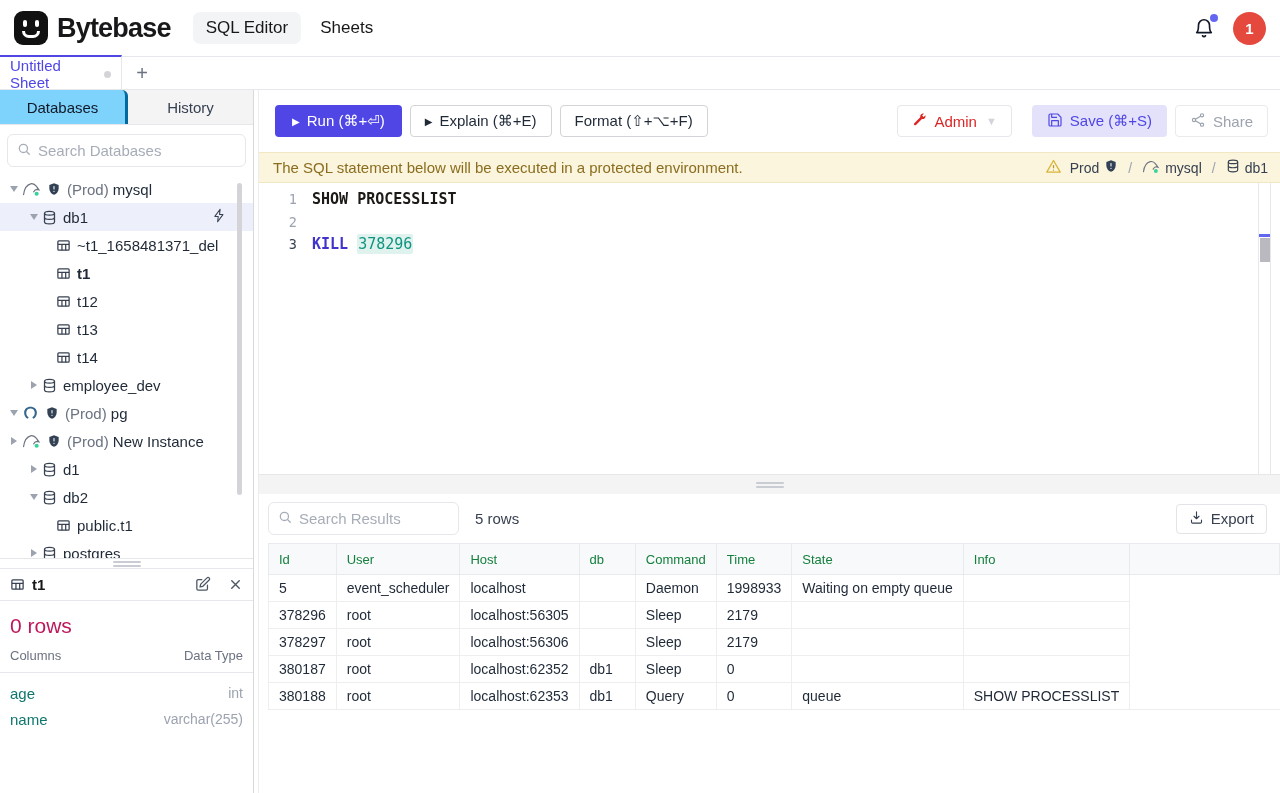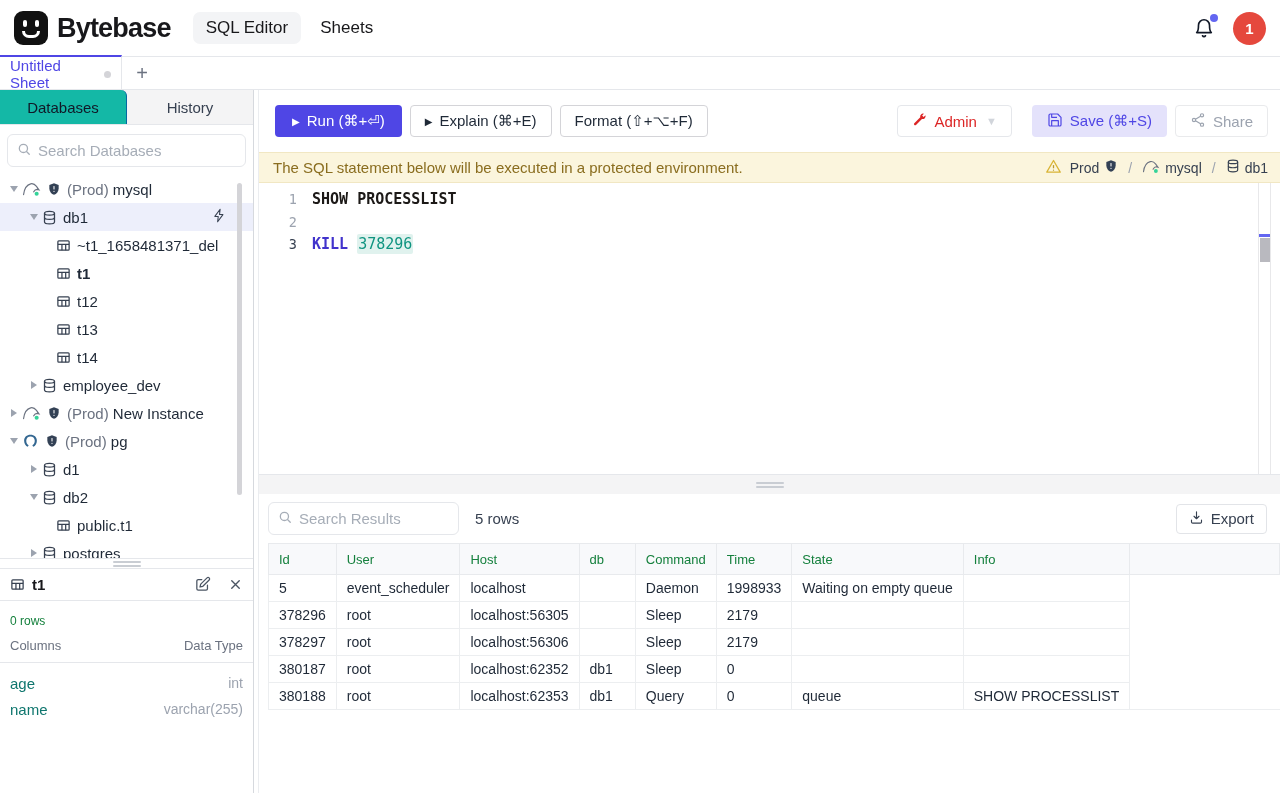--- a/index.html
+++ b/index.html
@@ -35,21 +35,21 @@
 
   
   .content { display:flex; height:703px; }
   .sidebar { width:253px; flex:none; display:flex; flex-direction:column; background:#fff; }
   .v-divider { width:6px; flex:none; background:#fff; border-left:1px solid #d6d9de; border-right:1px solid #ebedf0; }
   .main { flex:1; display:flex; flex-direction:column; min-width:0; }
 
   
   .side-tabs { height:35px; display:flex; background:#f4f4f5; border-bottom:1px solid #e5e7eb; flex:none; }
   .side-tab { flex:1; display:flex; align-items:center; justify-content:center; font-size:15px; color:#374151; }
-  .side-tab.active { background:#14b8a6; color:#111827; border-right:1px solid #0369a1; border-radius:0 6px 0 0; }
+  .side-tab.active { background:#7dd3fc; color:#111827; border-right:3px solid #0369a1; border-radius:0 6px 0 0; }
 
   
   .side-search-wrap { padding:9px 7px 8px 7px; flex:none; }
   .search-box { height:33px; border:1px solid #e5e7eb; border-radius:6px; display:flex;
     align-items:center; padding:0 9px; gap:7px; background:#fff; }
   .search-box input { border:none; outline:none; flex:1; font-size:15px; color:#374151;
     font-family:"Liberation Sans", sans-serif; background:transparent; min-width:0; }
   .search-box input::placeholder { color:#a6adb7; }
 
   
@@ -67,21 +67,21 @@
 
   
   .h-divider-side { height:10px; border-top:1px solid #e5e7eb; display:flex; align-items:center;
     justify-content:center; flex:none; background:#fff; flex-direction:column; gap:2px; }
   .grip-line { width:28px; height:2px; background:#c9cdd3; border-radius:2px; }
   .schema-panel { height:225px; flex:none; display:flex; flex-direction:column; border-top:1px solid #e5e7eb; }
   .schema-header { height:32px; display:flex; align-items:center; padding:0 10px; gap:7px;
     border-bottom:1px solid #e5e7eb; flex:none; }
   .schema-title { font-size:15px; font-weight:700; color:#18181b; flex:1; }
   .schema-header .hicon { display:flex; align-items:center; cursor:pointer; margin-left:10px; }
-  .schema-rowcount { font-size:12px; color:#15803d; padding:13px 10px 0 10px; }
+  .schema-rowcount { font-size:21px; color:#be185d; padding:13px 10px 0 10px; }
   .schema-cols-head { display:flex; justify-content:space-between; font-size:13px; color:#6b7280;
     padding:10px 10px 9px 10px; border-bottom:1px solid #e5e7eb; }
   .schema-col-row { display:flex; justify-content:space-between; padding:6px 10px 0 10px; height:26px; }
   .schema-col-row .cname { font-size:15px; color:#0f766e; }
   .schema-col-row .ctype { font-size:14px; color:#9ca3af; }
 
   
   .toolbar { height:62px; display:flex; align-items:center; padding:0 12px 0 16px; background:#fff; flex:none; }
   .btn { height:32px; display:inline-flex; align-items:center; gap:7px; border-radius:4px;
     font-size:15px; padding:0 14px; cursor:pointer; white-space:nowrap; border:1px solid transparent; }
@@ -276,55 +276,55 @@
             <svg width="15" height="15" viewBox="0 0 24 24" fill="none" stroke="#374151" stroke-width="2">
               <ellipse cx="12" cy="5" rx="8" ry="3"></ellipse>
               <path d="M4 5v14c0 1.7 3.6 3 8 3s8-1.3 8-3V5"></path>
               <path d="M4 12c0 1.7 3.6 3 8 3s8-1.3 8-3"></path>
             </svg>
           </span>
           <span><span>employee_dev</span></span>
         </div>
         <div class="tree-row" style="padding-left: 6px;">
           <span class="caret">
-            <span class="caret-right"></span>
-          </span>
-          <span class="t-icon">
-            <svg width="19" height="16" viewBox="0 0 24 20" fill="none" stroke="#6b7280" stroke-width="1.5" stroke-linecap="round">
-              <path d="M2 17C3 9 7 4.5 11 3.5c3.2-.8 5.3.7 7.3 3.3l3 4.2-2.3-.6c-2 0-3.2 1.2-4.2 3.2"></path>
-              <circle cx="18.5" cy="16" r="2.6" fill="#34d399" stroke="none"></circle>
+            <span class="caret-down"></span>
+          </span>
+          <span class="t-icon">
+            <svg width="17" height="17" viewBox="0 0 24 24">
+              <path fill="#336791" d="M12 2.5c5.2 0 9 3.2 9 8.3 0 4.2-2.1 7.4-5.2 8.6l-1.2-2.1c2.2-1 3.4-3.2 3.4-6.3 0-4-2.8-6-6-6s-6 2-6 6c0 3.1 1.2 5.3 3.4 6.3l-1.2 2.1C5.1 18.2 3 15 3 10.8 3 5.7 6.8 2.5 12 2.5z"></path>
+              <circle cx="9.2" cy="9.8" r="1.2" fill="#fff"></circle>
             </svg>
           </span>
           <span class="t-icon">
             <svg width="14" height="14" viewBox="0 0 24 24">
               <path fill="#334155" d="M12 2l8 3v6c0 5-3.4 9.3-8 11-4.6-1.7-8-6-8-11V5z"></path>
               <rect x="11.1" y="7" width="1.8" height="6" rx="0.9" fill="#fff"></rect>
               <circle cx="12" cy="16" r="1.1" fill="#fff"></circle>
             </svg>
           </span>
-          <span><span class="prefix">(Prod) </span><span>New Instance</span></span>
+          <span><span class="prefix">(Prod) </span><span>pg</span></span>
         </div>
         <div class="tree-row" style="padding-left: 6px;">
           <span class="caret">
-            <span class="caret-down"></span>
-          </span>
-          <span class="t-icon">
-            <svg width="17" height="17" viewBox="0 0 24 24">
-              <path fill="#336791" d="M12 2.5c5.2 0 9 3.2 9 8.3 0 4.2-2.1 7.4-5.2 8.6l-1.2-2.1c2.2-1 3.4-3.2 3.4-6.3 0-4-2.8-6-6-6s-6 2-6 6c0 3.1 1.2 5.3 3.4 6.3l-1.2 2.1C5.1 18.2 3 15 3 10.8 3 5.7 6.8 2.5 12 2.5z"></path>
-              <circle cx="9.2" cy="9.8" r="1.2" fill="#fff"></circle>
+            <span class="caret-right"></span>
+          </span>
+          <span class="t-icon">
+            <svg width="19" height="16" viewBox="0 0 24 20" fill="none" stroke="#6b7280" stroke-width="1.5" stroke-linecap="round">
+              <path d="M2 17C3 9 7 4.5 11 3.5c3.2-.8 5.3.7 7.3 3.3l3 4.2-2.3-.6c-2 0-3.2 1.2-4.2 3.2"></path>
+              <circle cx="18.5" cy="16" r="2.6" fill="#34d399" stroke="none"></circle>
             </svg>
           </span>
           <span class="t-icon">
             <svg width="14" height="14" viewBox="0 0 24 24">
               <path fill="#334155" d="M12 2l8 3v6c0 5-3.4 9.3-8 11-4.6-1.7-8-6-8-11V5z"></path>
               <rect x="11.1" y="7" width="1.8" height="6" rx="0.9" fill="#fff"></rect>
               <circle cx="12" cy="16" r="1.1" fill="#fff"></circle>
             </svg>
           </span>
-          <span><span class="prefix">(Prod) </span><span>pg</span></span>
+          <span><span class="prefix">(Prod) </span><span>New Instance</span></span>
         </div>
         <div class="tree-row" style="padding-left: 26px;">
           <span class="caret">
             <span class="caret-right"></span>
           </span>
           <span class="t-icon">
             <svg width="15" height="15" viewBox="0 0 24 24" fill="none" stroke="#374151" stroke-width="2">
               <ellipse cx="12" cy="5" rx="8" ry="3"></ellipse>
               <path d="M4 5v14c0 1.7 3.6 3 8 3s8-1.3 8-3V5"></path>
               <path d="M4 12c0 1.7 3.6 3 8 3s8-1.3 8-3"></path>

